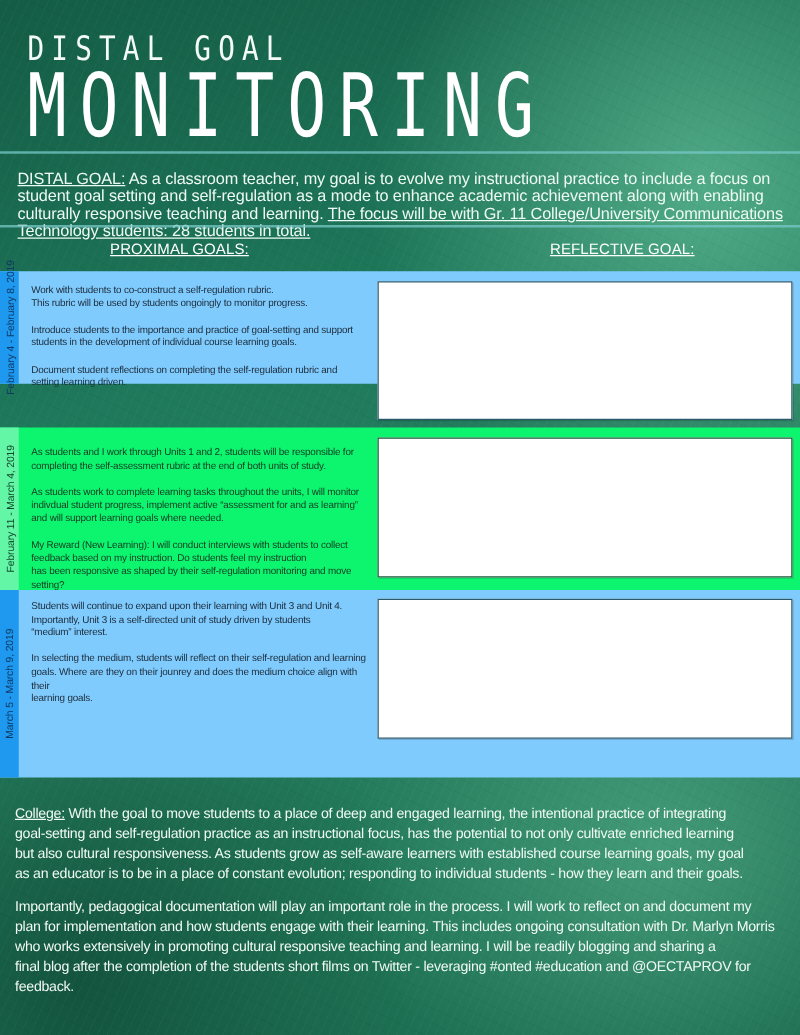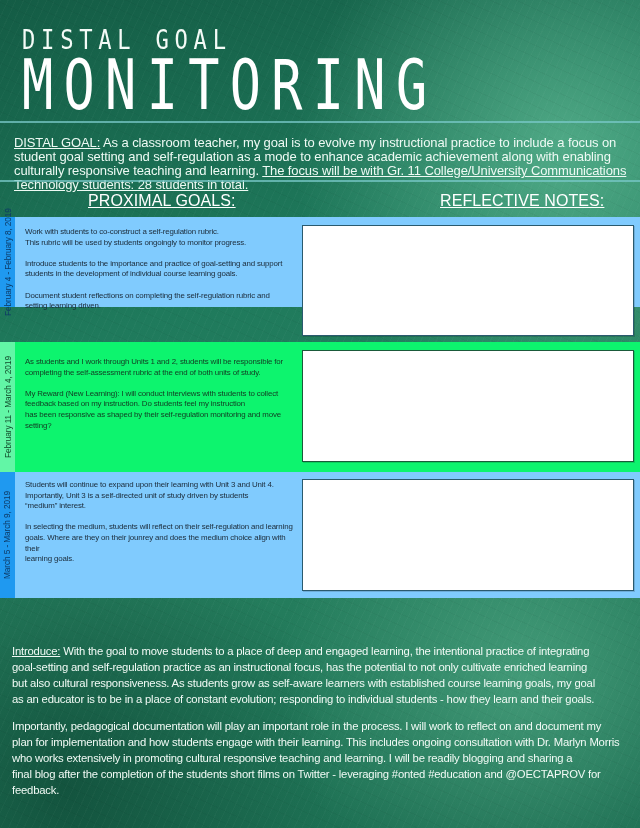--- a/index.html
+++ b/index.html
@@ -42,21 +42,21 @@
   }
   .distal {
     position: absolute; left: 14px; top: 136px; width: 620px;
     font-size: 13px; line-height: 14px; color: #eefaf4;
     letter-spacing: -0.1px;
   }
   .u { text-decoration: underline; }
 
   .col-head {
     position: absolute; top: 192px;
-    font-size: 16px; text-decoration: underline; color: #ffffff;
+    font-size: 12px; text-decoration: underline; color: #ffffff;
     letter-spacing: 0.1px;
   }
 
   .row {
     position: absolute; left: 0; width: 640px;
   }
   .row.blue { background: #80cbfe; }
   .row.green { background: #0df46e; }
   .date-tab {
     position: absolute; left: 0; top: 0; bottom: 0; width: 15px;
@@ -106,21 +106,21 @@
 
 <div class="rule" style="top:121px;"></div>
 
 <div class="distal">
   <span class="u">DISTAL GOAL:</span><span> As a classroom teacher, my goal is to evolve my instructional practice to include a focus on student goal setting and self-regulation as a mode to enhance academic achievement along with enabling culturally responsive teaching and learning. </span><span class="u">The focus will be with Gr. 11 College/University Communications Technology students: 28 students in total.</span>
 </div>
 
 <div class="rule" style="top:180px;"></div>
 
 <div class="col-head" style="left:88px;">PROXIMAL GOALS:</div>
-<div class="col-head" style="left:440px;">REFLECTIVE NOTES:</div>
+<div class="col-head" style="left:440px;">REFLECTIVE GOAL:</div>
 
 <div class="row blue" style="top:217px; height:90px;">
   <div class="date-tab">
     <span>February 4 - February 8, 2019</span>
   </div>
   <div class="goals" style="top:10px;">
     <p>Work with students to co-construct a self-regulation rubric.
 This rubric will be used by students ongoingly to monitor progress.</p>
     <p>Introduce students to the importance and practice of goal-setting and support
 students in the development of individual course learning goals.</p>
@@ -130,44 +130,47 @@
   <div class="notes-box" style="top:8px; height:111px;"></div>
 </div>
 
 <div class="row green" style="top:342px; height:130px;">
   <div class="date-tab">
     <span>February 11 - March 4, 2019</span>
   </div>
   <div class="goals" style="top:15px;">
     <p>As students and I work through Units 1 and 2, students will be responsible for
 completing the self-assessment rubric at the end of both units of study.</p>
+    <p>As students work to complete learning tasks throughout the units, I will monitor
+indivdual student progress, implement active “assessment for and as learning”
+and will support learning goals where needed.</p>
     <p>My Reward (New Learning): I will conduct interviews with students to collect
 feedback based on my instruction. Do students feel my instruction
 has been responsive as shaped by their self-regulation monitoring and move setting?</p>
   </div>
   <div class="notes-box" style="top:8px; height:112px;"></div>
 </div>
 
-<div class="row blue" style="top:472px; height:126px;">
+<div class="row blue" style="top:472px; height:150px;">
   <div class="date-tab">
     <span>March 5 - March 9, 2019</span>
   </div>
   <div class="goals" style="top:8px;">
     <p>Students will continue to expand upon their learning with Unit 3 and Unit 4.
 Importantly, Unit 3 is a self-directed unit of study driven by students
 “medium” interest.</p>
     <p>In selecting the medium, students will reflect on their self-regulation and learning
 goals. Where are they on their jounrey and does the medium choice align with their
 learning goals.</p>
   </div>
   <div class="notes-box" style="top:7px; height:112px;"></div>
 </div>
 
 <div class="overview" style="top:643px;">
-  <p><span class="u">Introduce:</span><span>  With the goal to move students to a place of deep and engaged learning, the intentional practice of integrating
+  <p><span class="u">College:</span><span>  With the goal to move students to a place of deep and engaged learning, the intentional practice of integrating
 goal-setting and self-regulation practice as an instructional focus, has the potential to not only cultivate enriched learning
 but also cultural responsiveness. As students  grow as self-aware learners with established course learning goals, my goal
 as an educator is to be in a place of constant evolution; responding to individual students - how they learn and their goals.</span></p>
 </div>
 <div class="overview" style="top:718px;">
   <p>Importantly, pedagogical documentation will play an important role in the process. I will work to reflect on and document my
 plan for implementation and how students engage with their learning. This includes ongoing consultation with Dr. Marlyn Morris
 who works extensively in promoting cultural responsive teaching and learning. I will be readily blogging and sharing a
 final blog after the completion of the students short films on Twitter - leveraging #onted #education and @OECTAPROV for feedback.</p>
 </div>

